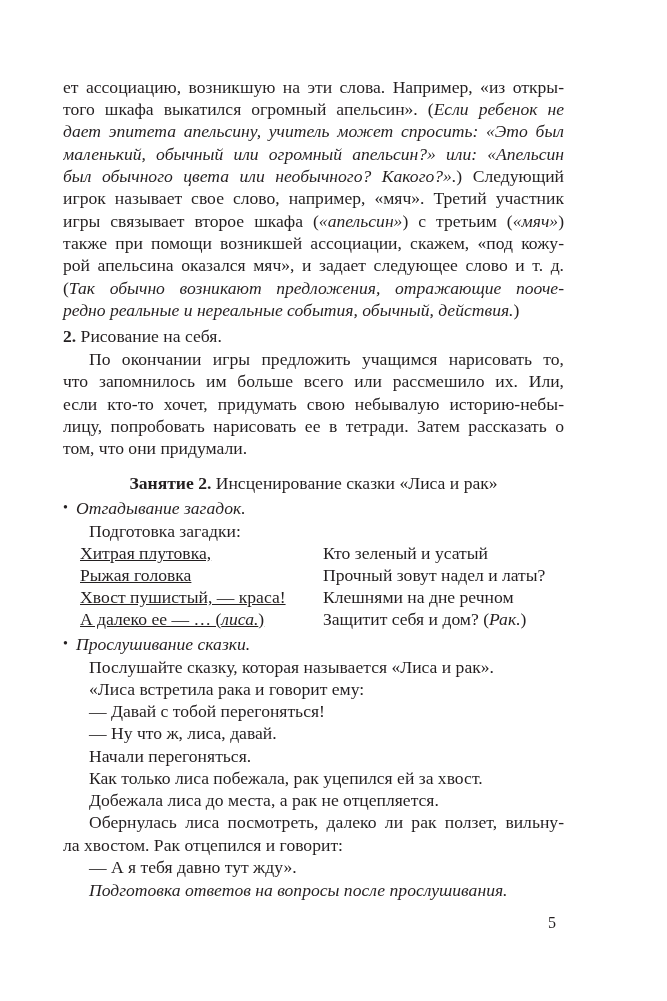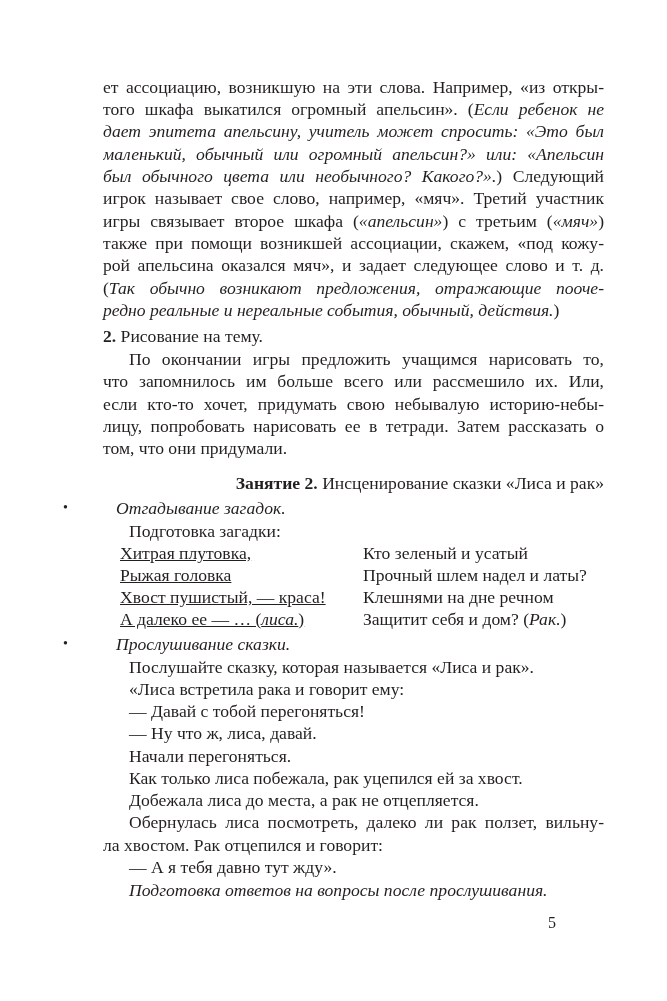--- a/index.html
+++ b/index.html
@@ -4,30 +4,29 @@
 <style>
   html, body { margin:0; padding:0; }
   body {
     width:667px; height:1001px; background:#ffffff; position:relative; overflow:hidden;
     font-family:"Liberation Serif","DejaVu Serif",serif; color:#231f20;
   }
   .page { position:absolute; left:0; top:0; width:667px; height:1001px; }
   .line {
     position:absolute; left:63px; width:501px; font-size:17.6px; line-height:22px;
     white-space:nowrap;
-    margin-left:40px;
   }
   .just { text-align:justify; text-align-last:justify; white-space:normal; height:22px; overflow:hidden; }
   .it { font-style:italic; }
   .b { font-weight:bold; }
   .ind { left:89px; width:475px; }
   .ind2 { left:80px;text-decoration:underline; }
   .col2 { left:323px; width:260px; }
   .bullet { position:absolute; left:63px; font-size:14px; line-height:22px; }
-  .head { left:63px; width:501px; text-align:right; }
+  .head { left:63px; width:501px; text-align:center; }
   .pagenum { position:absolute; left:548px; top:913px; font-size:16px; line-height:20px; }
 </style>
 </head>
 <body>
 
 <div class="page">
 
   <div>
     <div class="line just" style="top:76px"><span>ет ассоциацию, возникшую на эти слова. Например, «из откры-</span></div>
     <div class="line just" style="top:98px"><span>того шкафа выкатился огромный апельсин». (</span><span class="it">Если ребенок не</span></div>
@@ -36,42 +35,42 @@
     <div class="line just" style="top:165px"><span class="it">был обычного цвета или необычного? Какого?».</span><span>) Следующий</span></div>
     <div class="line just" style="top:187px"><span>игрок называет свое слово, например, «мяч». Третий участник</span></div>
     <div class="line just" style="top:210px"><span>игры связывает второе шкафа (</span><span class="it">«апельсин»</span><span>) с третьим (</span><span class="it">«мяч»</span><span>)</span></div>
     <div class="line just" style="top:232px"><span>также при помощи возникшей ассоциации, скажем, «под кожу-</span></div>
     <div class="line just" style="top:254px"><span>рой апельсина оказался мяч», и задает следующее слово и т. д.</span></div>
     <div class="line just" style="top:277px"><span>(</span><span class="it">Так обычно возникают предложения, отражающие пооче-</span></div>
     <div class="line" style="top:299px"><span class="it">редно реальные и нереальные события, обычный, действия.</span><span>)</span></div>
   </div>
 
   <div>
-    <div class="line" style="top:325px"><span class="b">2.</span><span> Рисование на тему.</span></div>
+    <div class="line" style="top:325px"><span class="b">2.</span><span> Рисование на себя.</span></div>
     <div class="line just ind" style="top:348px"><span>По окончании игры предложить учащимся нарисовать то,</span></div>
     <div class="line just" style="top:370px"><span>что запомнилось им больше всего или рассмешило их. Или,</span></div>
     <div class="line just" style="top:393px"><span>если кто-то хочет, придумать свою небывалую историю-небы-</span></div>
     <div class="line just" style="top:415px"><span>лицу, попробовать нарисовать ее в тетради. Затем рассказать о</span></div>
     <div class="line" style="top:437px"><span>том, что они придумали.</span></div>
   </div>
 
   <div class="line head" style="top:472px"><span class="b">Занятие 2.</span><span> Инсценирование сказки «Лиса и рак»</span></div>
 
   <div>
     <span class="bullet" style="top:497px">•</span>
     <div class="line it" style="top:497px; left:76px">Отгадывание загадок.</div>
     <div class="line" style="top:520px; left:89px">Подготовка загадки:</div>
 
     <div class="line ind2" style="top:542px">Хитрая плутовка,</div>
     <div class="line ind2" style="top:564px">Рыжая головка</div>
     <div class="line ind2" style="top:586px">Хвост пушистый, — краса!</div>
     <div class="line ind2" style="top:608px"><span>А далеко ее — … (</span><span class="it">лиса.</span><span>)</span></div>
 
     <div class="line col2" style="top:542px">Кто зеленый и усатый</div>
-    <div class="line col2" style="top:564px">Прочный шлем надел и латы?</div>
+    <div class="line col2" style="top:564px">Прочный зовут надел и латы?</div>
     <div class="line col2" style="top:586px">Клешнями на дне речном</div>
     <div class="line col2" style="top:608px"><span>Защитит себя и дом? (</span><span class="it">Рак.</span><span>)</span></div>
   </div>
 
   <div>
     <span class="bullet" style="top:633px">•</span>
     <div class="line it" style="top:633px; left:76px">Прослушивание сказки.</div>
     <div class="line" style="top:656px; left:89px">Послушайте сказку, которая называется «Лиса и рак».</div>
     <div class="line" style="top:678px; left:89px">«Лиса встретила рака и говорит ему:</div>
     <div class="line" style="top:700px; left:89px">— Давай с тобой перегоняться!</div>

